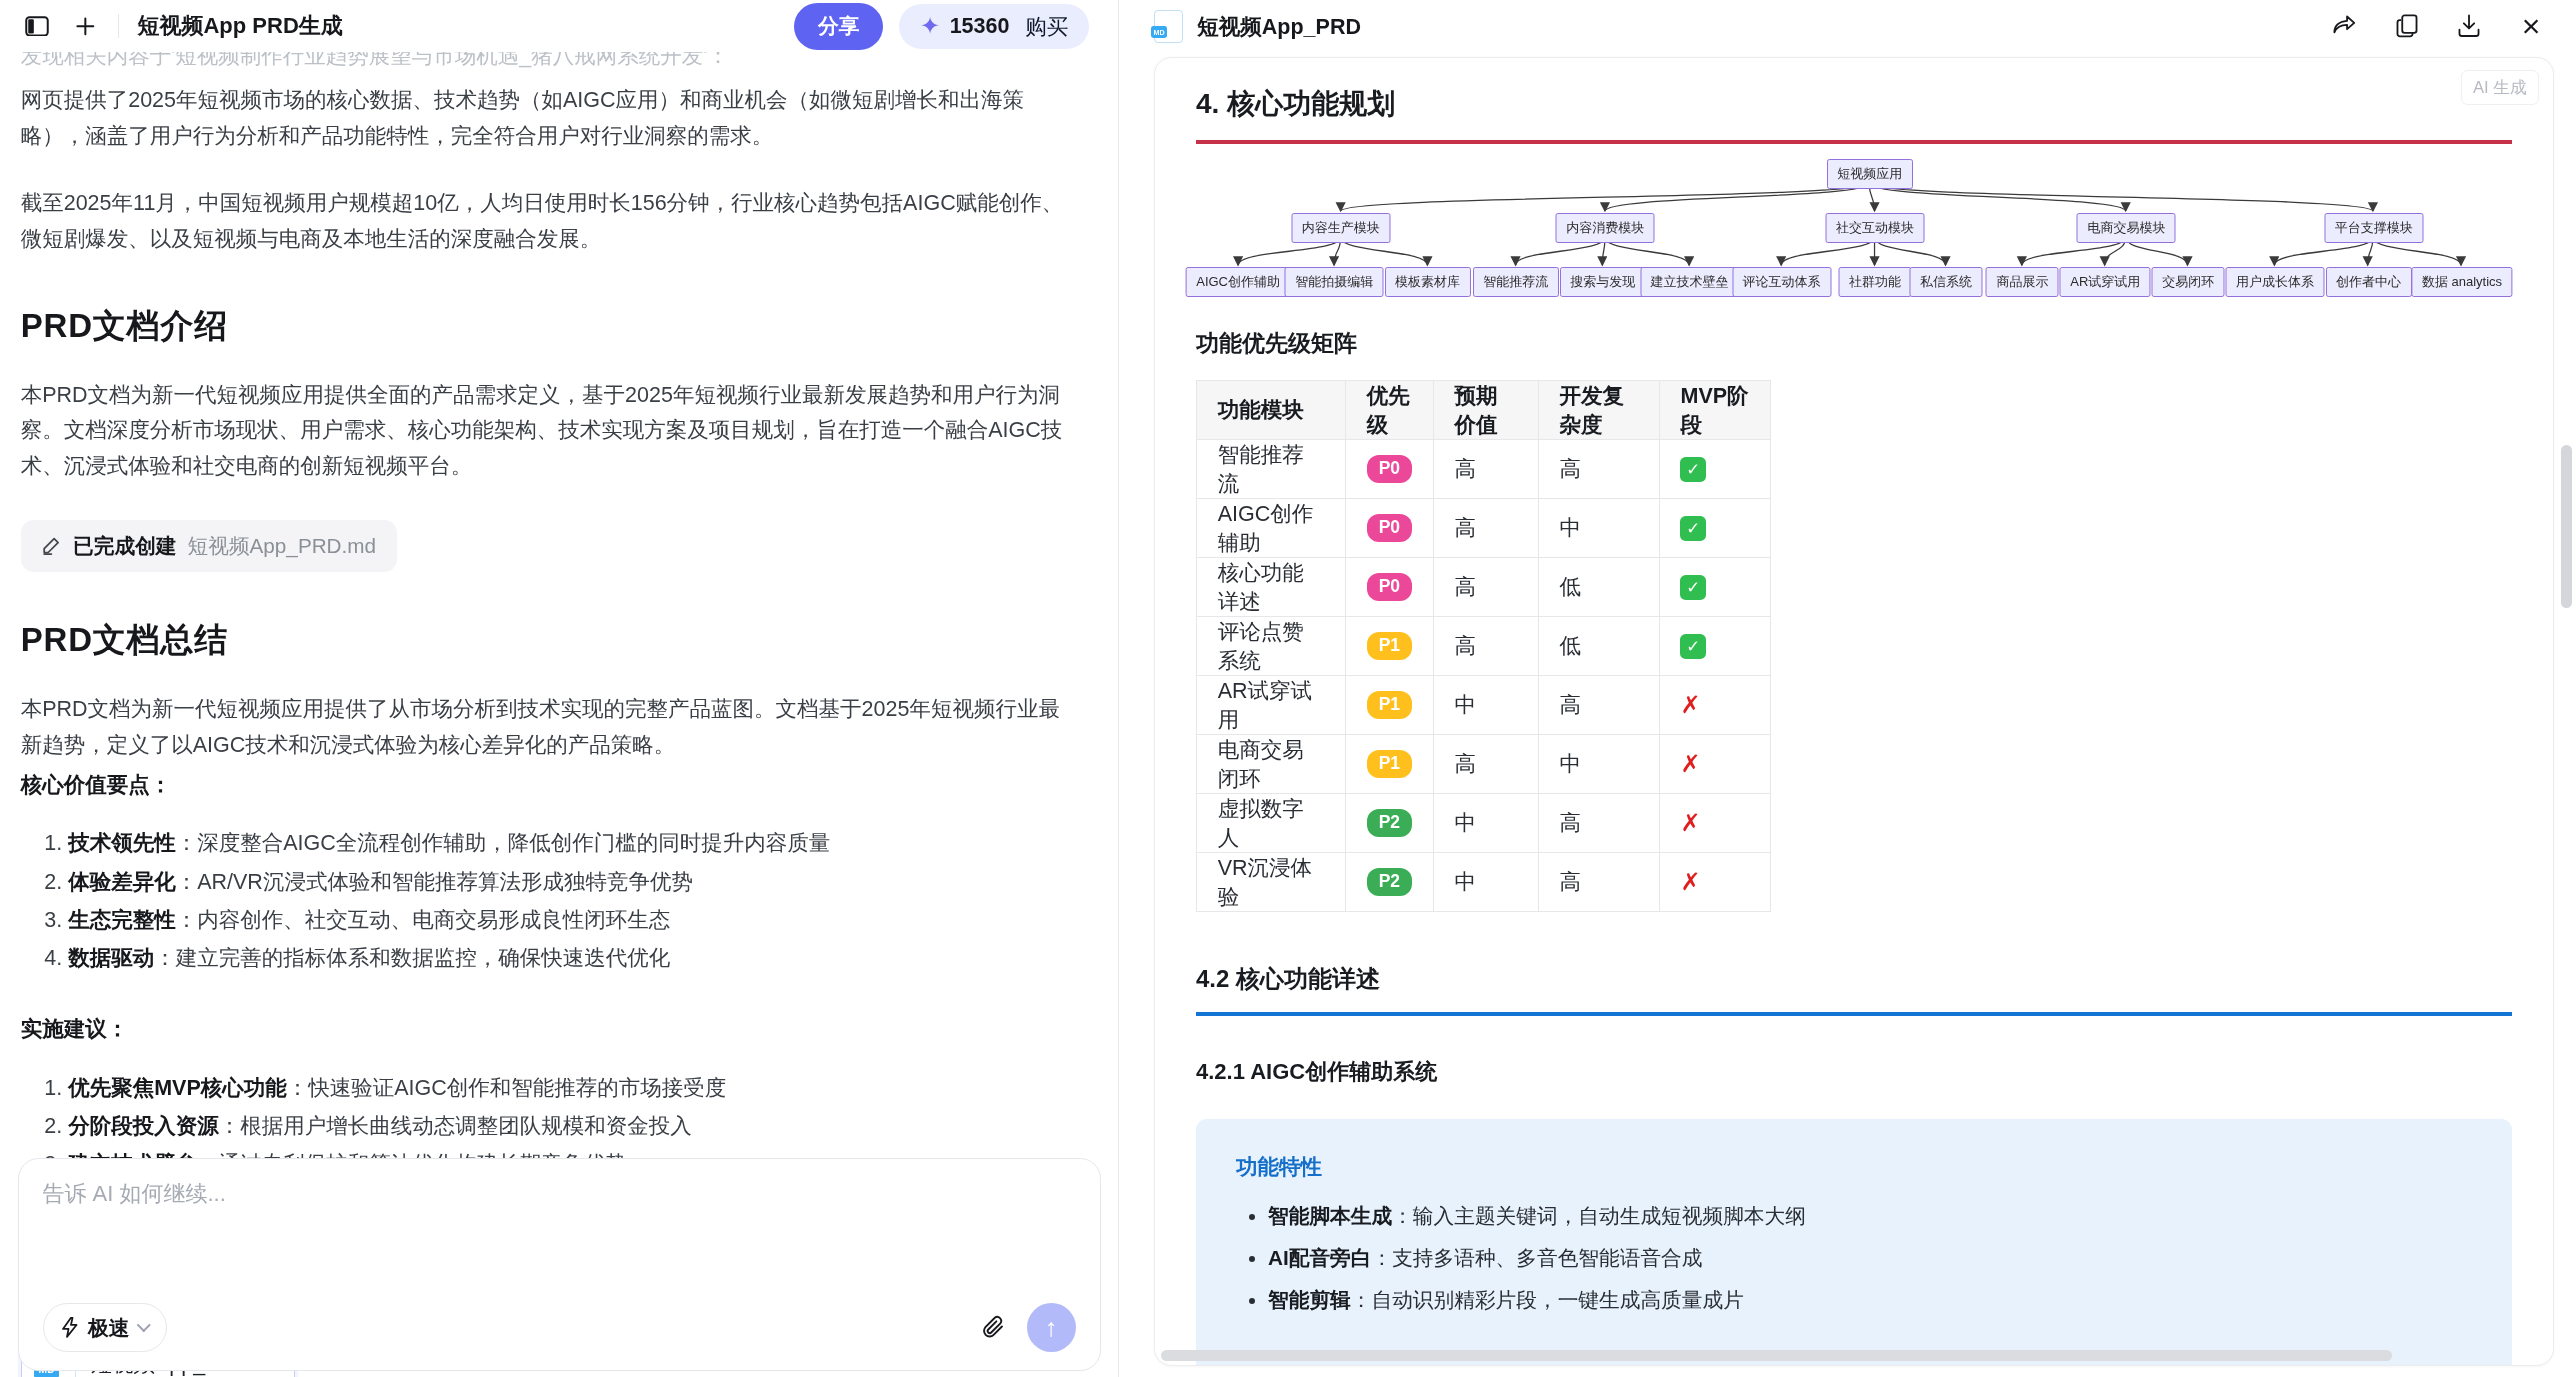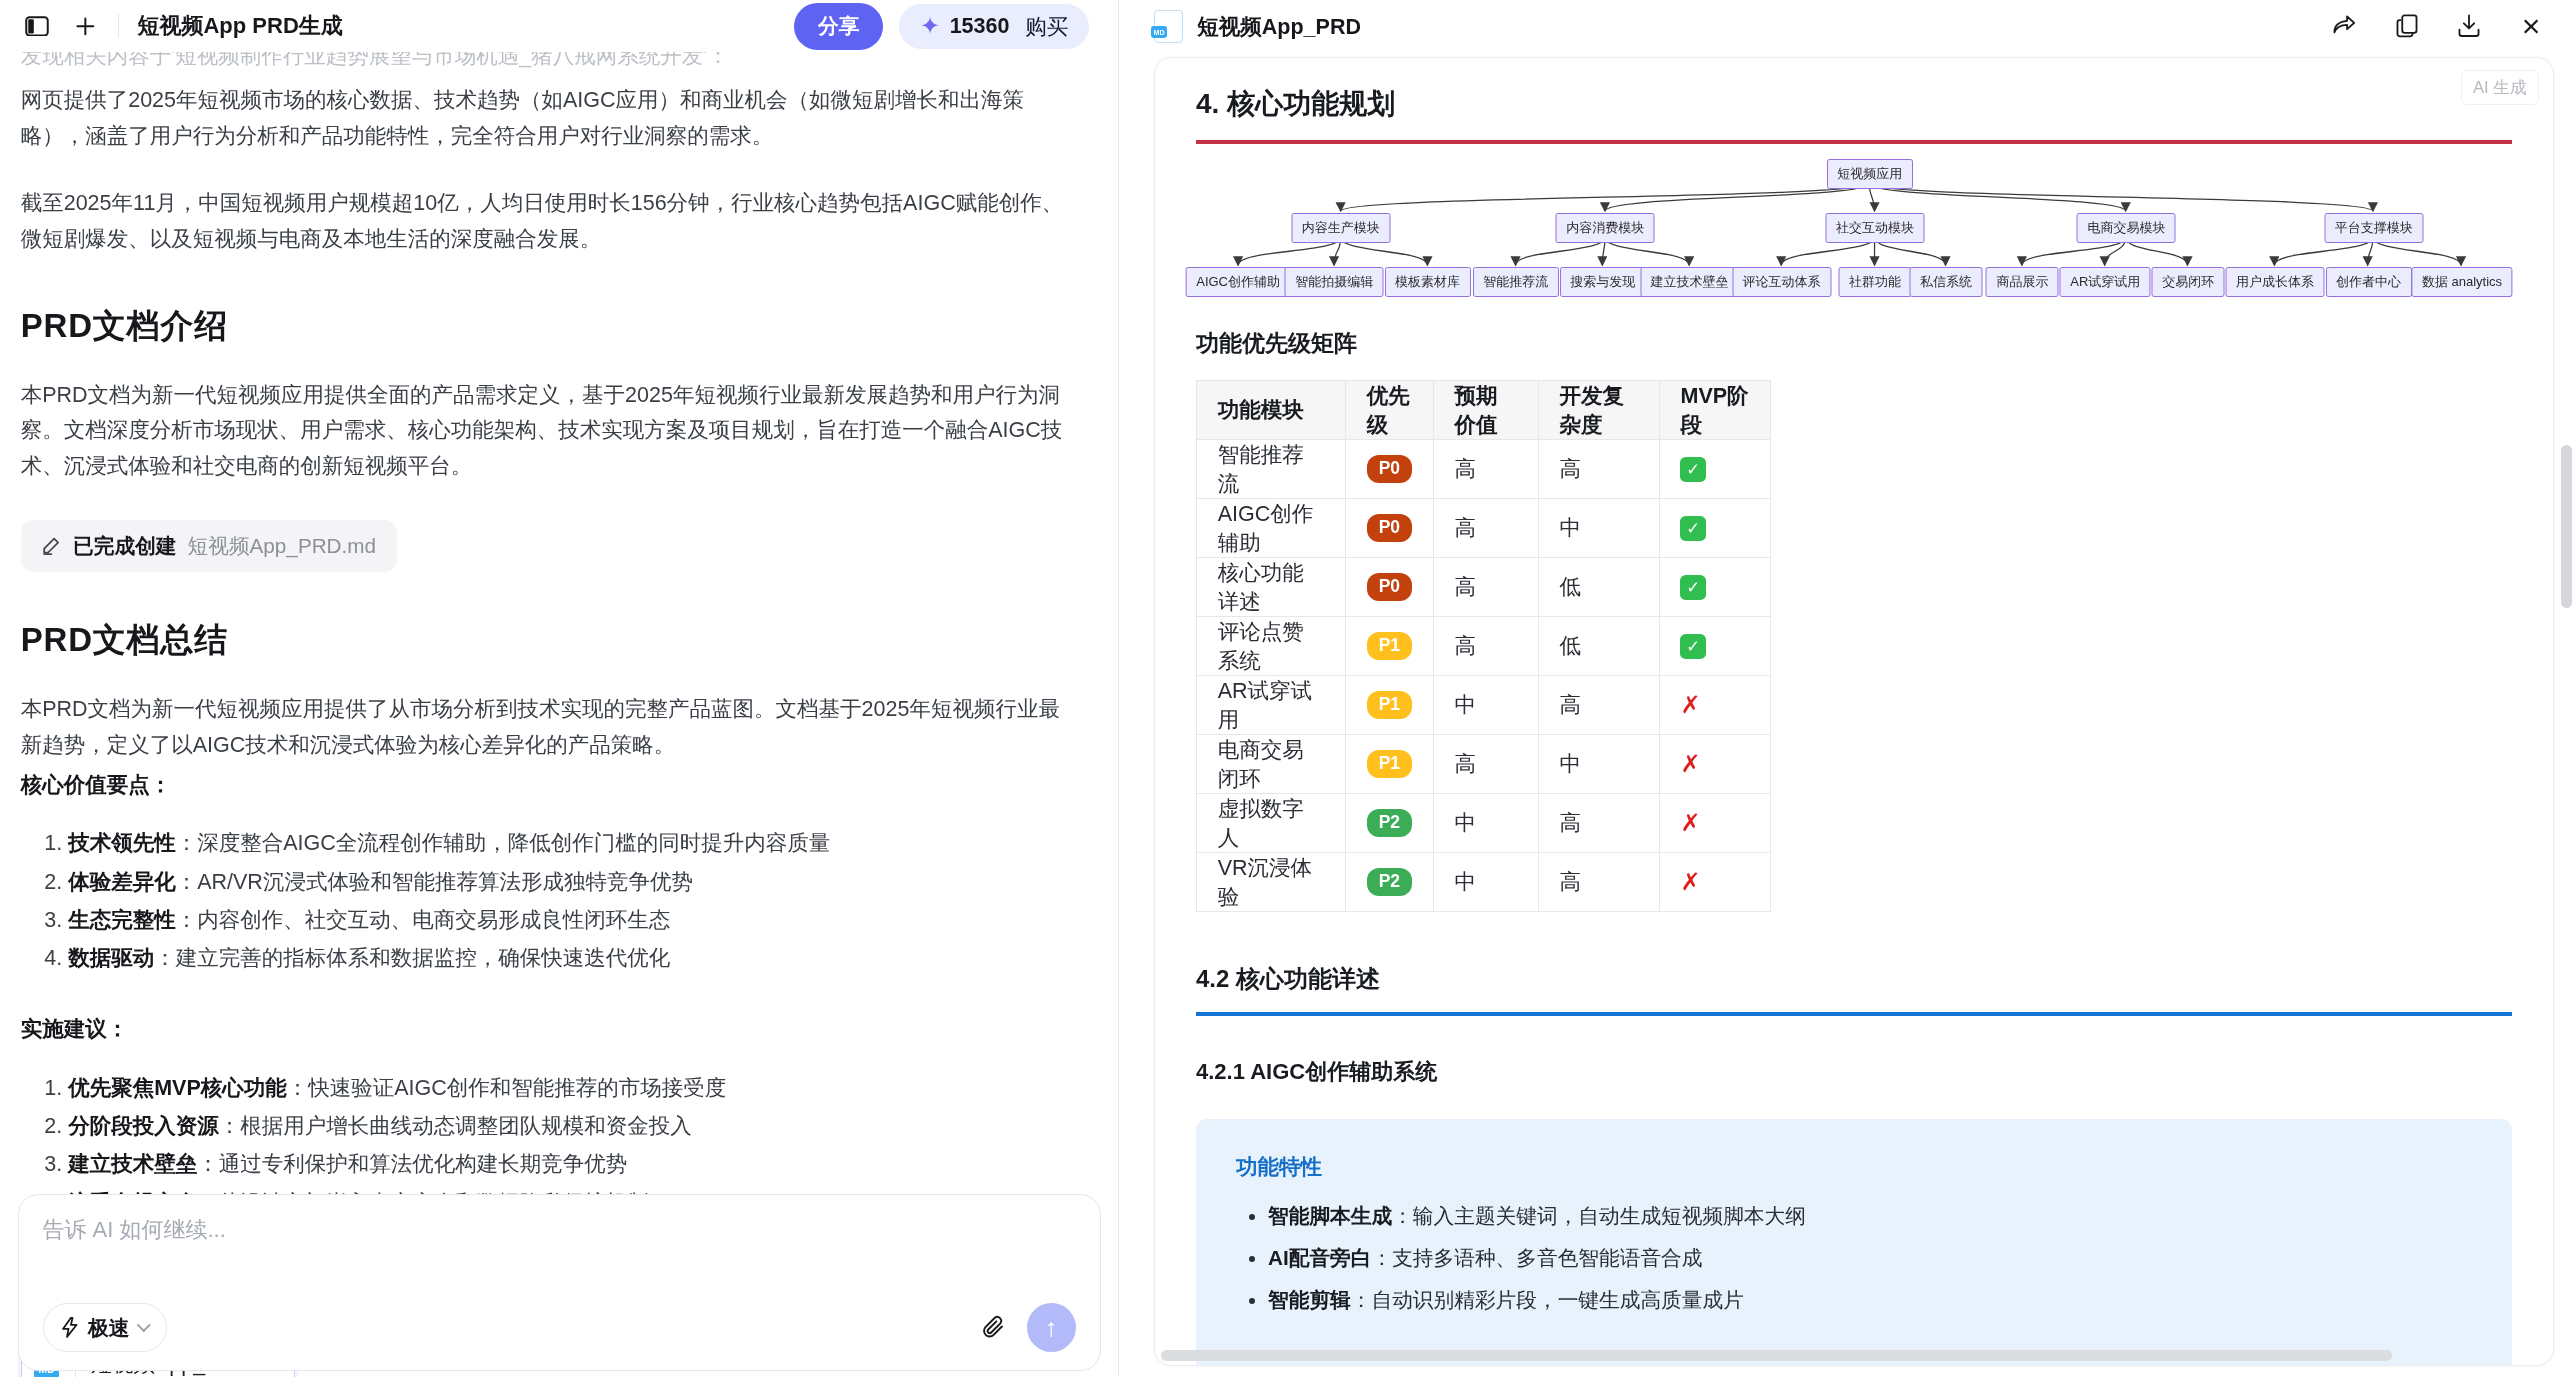--- a/index.html
+++ b/index.html
@@ -36,21 +36,21 @@
   ol.num li { line-height:1.78; color:#3A3F46; }
   ol.num li strong { color:#17181C; }
   .p-close { margin-top:33px; color:#3A3F46; }
 
   .file-card { width:274px; height:72px; margin-top:37px; background:#fff; border:1.6px solid #C7CBF8; box-shadow:0 0 0 3.2px rgba(199,203,248,.22); border-radius:16px; display:flex; align-items:center; gap:14.3px; padding:0 17.5px; cursor:pointer; }
   .md-icon { width:37px; height:45px; position:relative; background:#fff; border:1.6px solid #CFE7F8; border-radius:4.8px; }
   .md-icon::before { content:""; position:absolute; right:-1.6px; top:-1.6px; width:11px; height:11px; background:#EAF5FD; border-left:1.6px solid #CFE7F8; border-bottom:1.6px solid #CFE7F8; border-radius:0 4.8px 0 3.2px; }
   .md-badge { position:absolute; left:-6.4px; bottom:6.4px; background:#35AAF2; color:#fff; font-size:10.3px; font-weight:700; padding:3.2px 4.8px; border-radius:4px; }
   .file-card .fc-name { font-size:21.5px; color:#1F2328; }
 
-  .composer { position:absolute; left:17.5px; right:17.5px; bottom:6.4px; height:177px; border:1.2px solid #E5E7EB; border-radius:20.7px; background:#fff; padding:20.7px 24px 17.5px; display:flex; flex-direction:column; }
+  .composer { position:absolute; left:17.5px; right:17.5px; bottom:6.4px; height:213px; border:1.2px solid #E5E7EB; border-radius:20.7px; background:#fff; padding:20.7px 24px 17.5px; display:flex; flex-direction:column; }
   .composer textarea { border:none; outline:none; resize:none; flex:1; font-family:inherit; font-size:22px; color:#17181C; }
   .composer textarea::placeholder { color:#A6ABB3; }
   .composer-bar { display:flex; align-items:center; }
   .mode-pill { display:flex; align-items:center; gap:9.5px; border:1.2px solid #E5E7EB; border-radius:794px; padding:9.5px 17.5px; cursor:pointer; background:#fff; }
   .mode-pill .mlabel { font-size:20.7px; font-weight:600; color:#17181C; }
   .chev { width:9.5px; height:9.5px; border-right:2px solid #9CA3AF; border-bottom:2px solid #9CA3AF; transform:rotate(45deg); margin-top:-4.8px; }
   .composer-right { margin-left:auto; display:flex; align-items:center; gap:20.7px; }
   .send-btn { width:49px; height:49px; border-radius:50%; background:#B3BAF9; border:none; color:#fff; font-size:25.4px; font-weight:700; cursor:pointer; display:flex; align-items:center; justify-content:center; }
 
   
@@ -76,21 +76,21 @@
   .edge { fill:none; stroke:#3A3A3A; stroke-width:1.6; }
   .dnode { position:absolute; transform:translateX(-50%); background:#ECECFF; border:0.8px solid #9370DB; border-radius:2.4px; padding:4.8px 9.5px; font-size:13px; color:#2B2B2B; white-space:nowrap; }
 
   .matrix-title { font-size:23px; font-weight:700; color:#181B20; margin-top:30px; }
   table.matrix { border-collapse:collapse; margin-top:20.7px;padding-left:41px; }
   .matrix th, .matrix td { border:0.8px solid #E7E7E9; text-align:left; padding:0 20.7px; height:49px; font-size:21.5px; }
   .matrix th { background:#F6F6F7; font-weight:700; color:#181B20; }
   .matrix td { color:#2A2E34; }
   .matrix col.c0{width:149px} .matrix col.c1{width:86px} .matrix col.c2{width:105px} .matrix col.c3{width:121px} .matrix col.c4{width:111px}
   .badge { display:inline-block; color:#fff; font-weight:700; font-size:17.5px; border-radius:12px; padding:5.6px 12px; line-height:1; }
-  .badge.p0 { background:#c2410c; } .badge.p1 { background:#FFC01E; } .badge.p2 { background:#3CAD57; }
+  .badge.p0 { background:#ec4899; } .badge.p1 { background:#FFC01E; } .badge.p2 { background:#3CAD57; }
   .mvp-yes { display:inline-flex; width:25.4px; height:25.4px; border-radius:5.6px; background:#2FBE4F; color:#fff; align-items:center; justify-content:center; font-size:16.7px; font-weight:700; }
   .mvp-no { color:#E01E1E; font-size:24px; font-weight:700; }
 
   .doc-h3-2 { margin-top:51px; }
   .doc-h4 { font-size:22px; font-weight:700; color:#181B20; margin-top:41px; }
   .feature-box { margin-top:32px; background:#E7F2FC; border-radius:11px; padding:33px 40px 56px; min-height:239px; }
   .feature-box .fb-title { color:#156FC9; font-size:21.5px; font-weight:700; }
   .feature-box ul { margin-top:20.7px; padding-left:32px; }
   .feature-box li { font-size:20.7px; line-height:1.42; margin:12.7px 0; color:#2A2E34; }
   .feature-box li strong { color:#181B20; }

